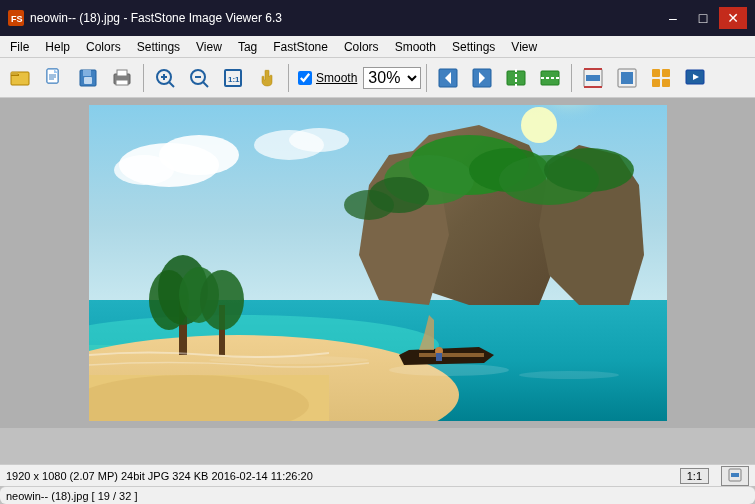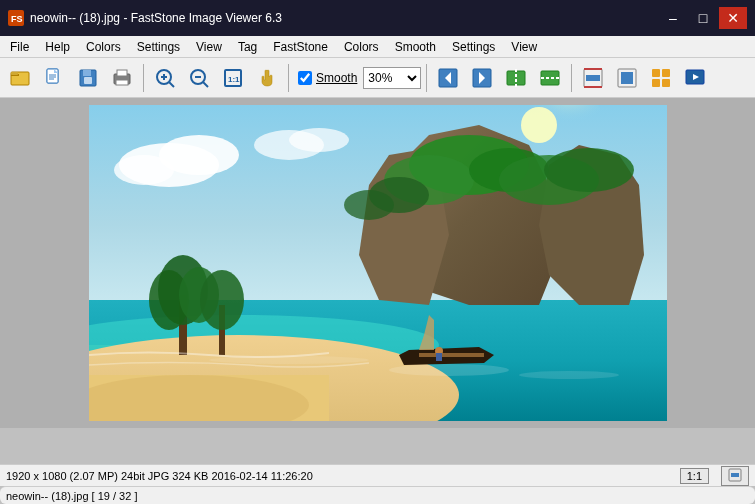--- a/index.html
+++ b/index.html
@@ -64,21 +64,21 @@
       border-radius: 2px;
     }
     .tool-separator { width: 1px; height: 28px; background: #aaa; margin: 0 3px; }
 
     .smooth-container {
       display: flex; align-items: flex-end; gap: 4px; margin: 0 4px; text-decoration: underline;
     }
     .smooth-checkbox { width: 14px; height: 14px; }
     .smooth-label { font-size: 12px; }
     .zoom-select {
-      height: 22px; width: 58px; font-size: 12px; border: 1px solid #999; background: white;
+      height: 22px; width: 58px; font-size: 16px; border: 1px solid #999; background: white;
     }
 
     
     #main-area {
       flex: 1;
       background: #b0b0b0;
       display: flex;
       align-items: center;
       justify-content: center;
       overflow: hidden;

